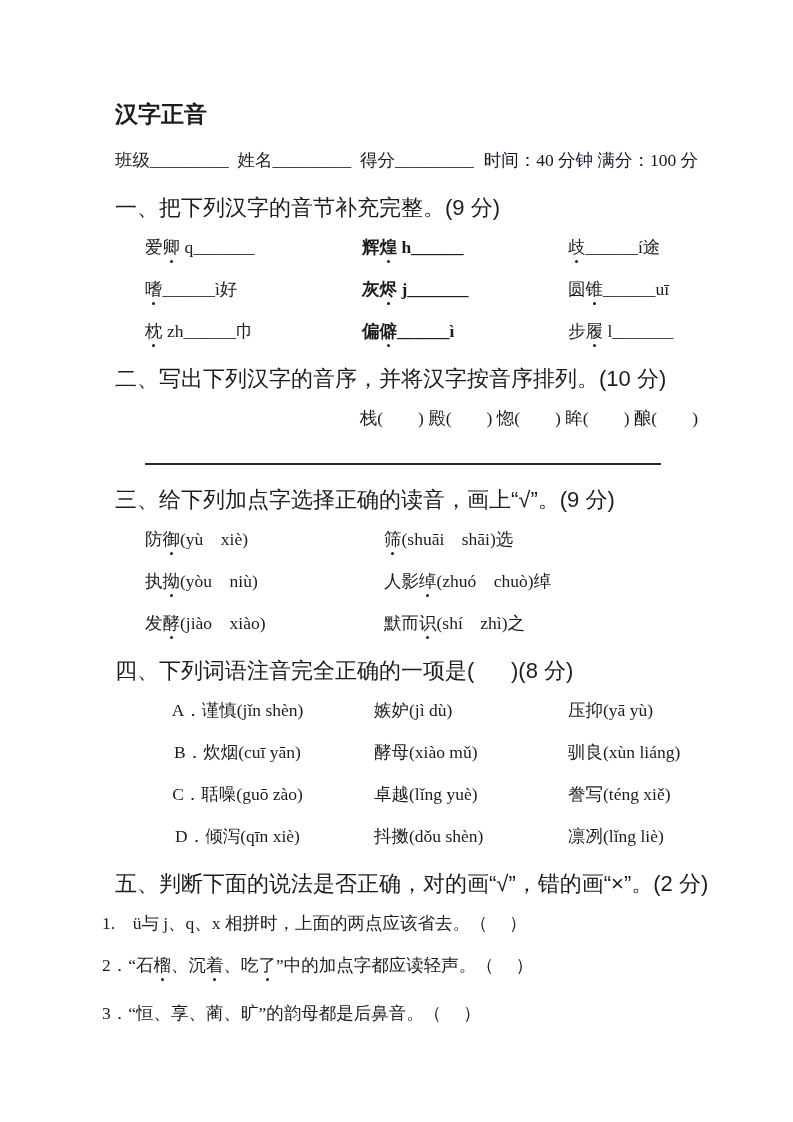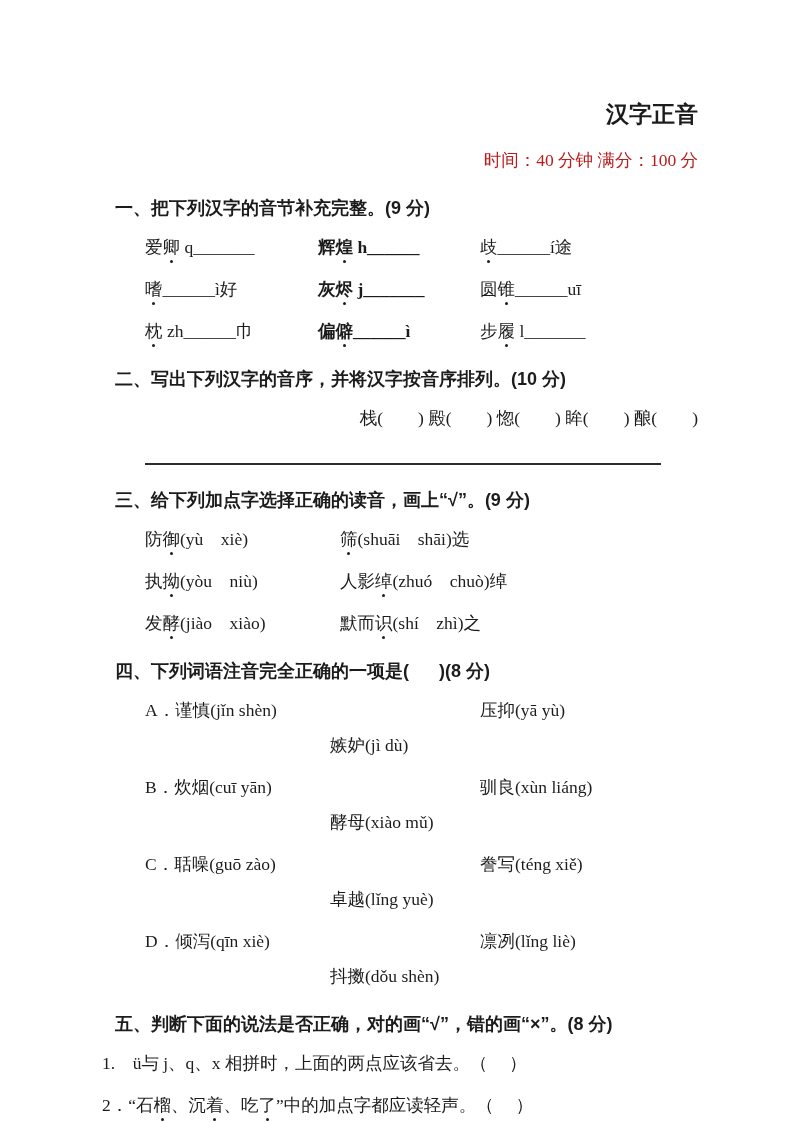--- a/index.html
+++ b/index.html
@@ -10,47 +10,47 @@
     overflow:hidden;
     color:#1c1c1c;
     font-family:"Liberation Serif","DejaVu Serif",serif;
     font-size:17.5px;
     line-height:26px;
     box-sizing:border-box;
     padding:100px 95px 0 115px;
   }
   .pre{white-space:pre;}
   .title{
-    text-align:right;
+    text-align:left;
     font-family:"Liberation Sans","DejaVu Sans",sans-serif;
     font-weight:700;
     font-size:23px;
     line-height:28px;
     margin-bottom:19px;
   }
   .info-row{
     display:flex;
     align-items:baseline;
     margin-bottom:4px;
   }
-  .info-meta{color:#b91c1c;margin-left:auto;}
+  .info-meta{color:#0f172a;margin-left:auto;}
   .sec-heading{
     font-family:"Liberation Sans","DejaVu Sans",sans-serif;
-    font-weight:700;
-    font-size:18px;
+    font-weight:400;
+    font-size:22px;
     margin:22px 0 13px 0;
     white-space:pre;
   }
   .indent{padding-left:30px;}
-  .row{display:flex;margin-bottom:16px;}
+  .row{display:flex;margin-bottom:16px;gap:44px;}
   .s1 .c0{width:173px;}
   .s1 .c1{width:162px;font-weight:bold;}
   .s3 .c0{width:195px;}
-  .s4 .c0{width:185px;}
-  .s4 .c1{width:150px;margin-top:35px;}
+  .s4 .c0{width:185px;text-align:center;}
+  .s4 .c1{width:150px;}
   .cell{white-space:pre;}
   .blank-line{
     margin:31px 0 0 30px;
     width:516px;
     border-bottom:2px solid #2b2b2b;
     height:1px;
   }
   .s2-chars{margin-bottom:6px;text-align:right;}
   .judge-item{white-space:pre;margin:12px 0 16px -13px;}
   
@@ -66,20 +66,21 @@
   }
 </style>
 </head>
 <body>
 
 <div class="page">
 
   <div class="title">汉字正音</div>
 
   <div class="info-row">
+    <span class="pre">班级_________  姓名_________  得分_________</span>
     <span class="info-meta pre">时间：40 分钟 满分：100 分</span>
   </div>
 
   <div class="sec-heading">一、把下列汉字的音节补充完整。(9 分)</div>
   <div class="indent s1">
     <div class="row">
       <span class="cell c0">爱<span class="zd">卿</span> q_______</span>
       <span class="cell c1">辉<span class="zd">煌</span> h______</span>
       <span class="cell"><span class="zd">歧</span>______í途</span>
     </div>
@@ -134,20 +135,20 @@
       <span class="cell c1">卓越(lǐng yuè)</span>
       <span class="cell">誊写(téng xiě)</span>
     </div>
     <div class="row">
       <span class="cell c0">D．倾泻(qīn xiè)</span>
       <span class="cell c1">抖擞(dǒu shèn)</span>
       <span class="cell">凛冽(lǐng liè)</span>
     </div>
   </div>
 
-  <div class="sec-heading">五、判断下面的说法是否正确，对的画“√”，错的画“×”。(8 分)</div>
+  <div class="sec-heading">五、判断下面的说法是否正确，对的画“√”，错的画“×”。(2 分)</div>
   <div>
     <div class="judge-item">1.    ü与 j、q、x 相拼时，上面的两点应该省去。（     ）</div>
     <div class="judge-item">2．“石<span class="zd">榴</span>、沉<span class="zd">着</span>、吃<span class="zd">了</span>”中的加点字都应读轻声。（     ）</div>
     <div class="judge-item" style="margin-top:22px;">3．“恒、享、蔺、旷”的韵母都是后鼻音。（     ）</div>
   </div>
 
 </div>
 
 </body></html>

